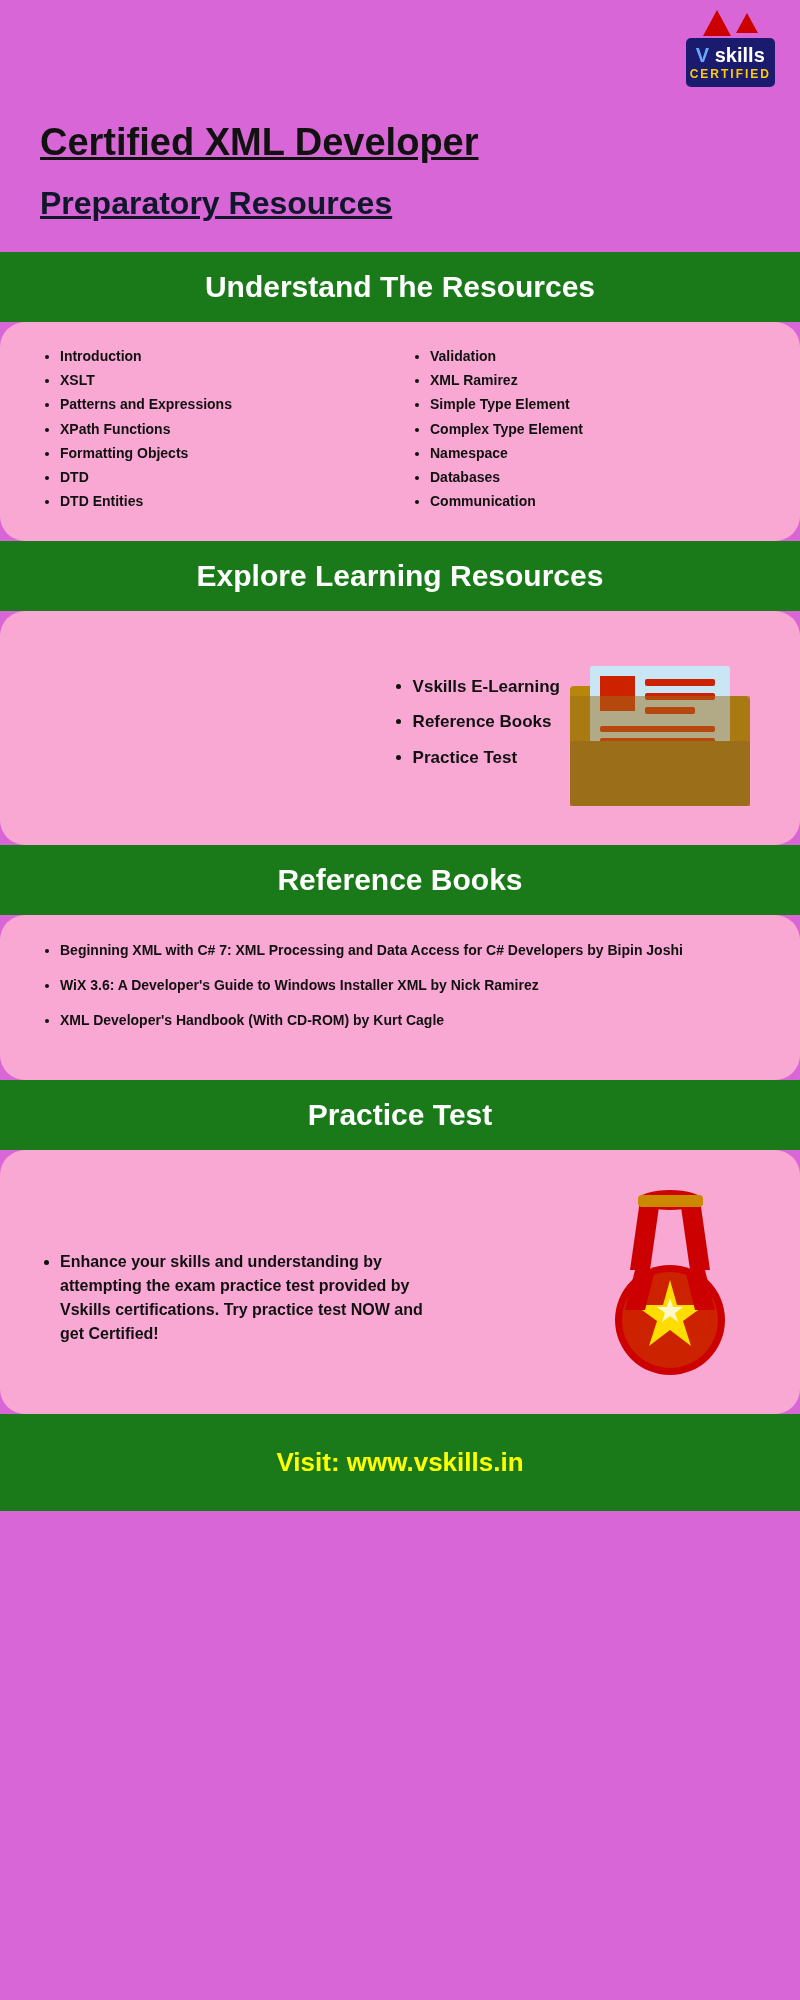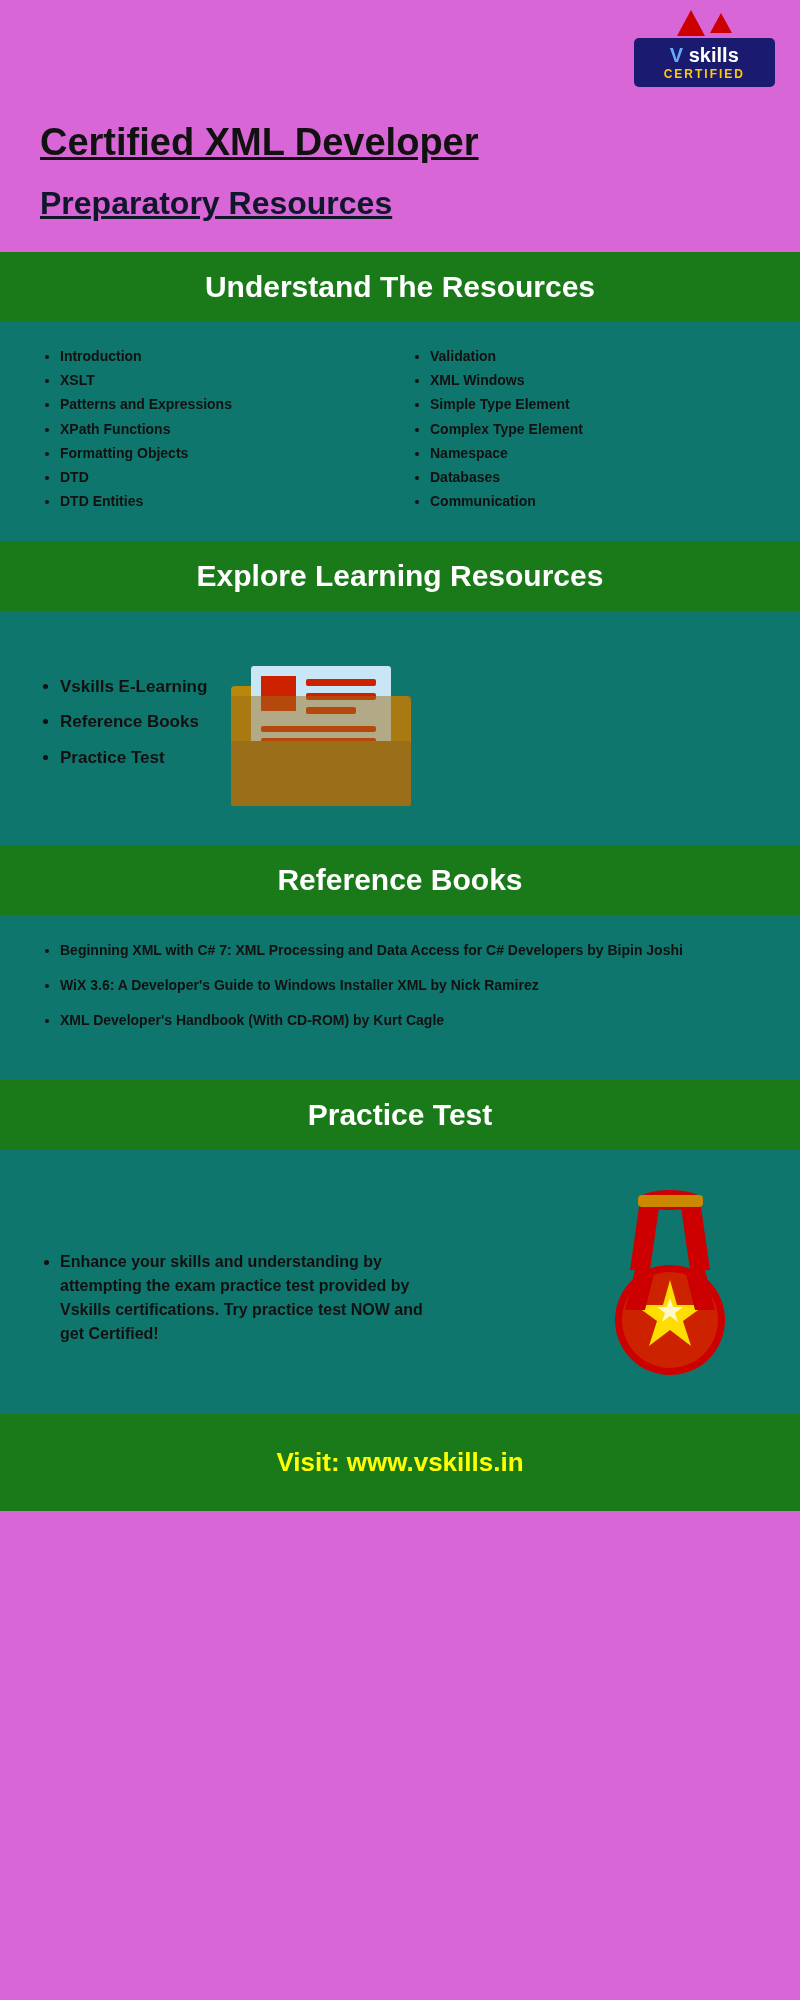--- a/index.html
+++ b/index.html
@@ -40,22 +40,23 @@
       background: #1a7a1a;
       color: white;
       text-align: center;
       font-size: 30px;
       font-weight: 900;
       padding: 18px 20px;
     }
 
     
     .content-area {
-      background: #0f766e;
+      background: #f9a8d4;
       padding: 25px 40px;
+      border-radius: 25px;
     }
 
     
     .objectives-grid {
       display: grid;
       grid-template-columns: 1fr 1fr;
       gap: 10px 20px;
     }
 
     .objectives-col ul {
@@ -68,22 +69,21 @@
       font-weight: bold;
       color: #111;
       margin-bottom: 6px;
       line-height: 1.3;
     }
 
     
     .learning-content {
       display: flex;
       align-items: center;
-      justify-content: flex-start;
-      gap: 14px;
+      justify-content: flex-end;
     }
 
     .learning-list ul {
       list-style: disc;
       padding-left: 20px;
     }
 
     .learning-list ul li {
       font-size: 17px;
       font-weight: bold;
@@ -165,21 +165,21 @@
 
     .arrows-up {
       display: flex;
       gap: 4px;
       margin-bottom: 2px;
     }
 
     .logo-inner-box {
       background: #1a1a6e;
       border-radius: 5px;
-      padding: 6px 30px;
+      padding: 6px 4px;
       text-align: center;
     }
 
     .logo-v-skills {
       color: white;
       font-size: 20px;
       font-weight: bold;
     }
 
     .logo-v-skills .v {
@@ -234,21 +234,21 @@
           <li>Patterns and Expressions</li>
           <li>XPath Functions</li>
           <li>Formatting Objects</li>
           <li>DTD</li>
           <li>DTD Entities</li>
         </ul>
       </div>
       <div class="objectives-col">
         <ul>
           <li>Validation</li>
-          <li>XML Windows</li>
+          <li>XML Ramirez</li>
           <li>Simple Type Element</li>
           <li>Complex Type Element</li>
           <li>Namespace</li>
           <li>Databases</li>
           <li>Communication</li>
         </ul>
       </div>
     </div>
   </div>
 </div>

